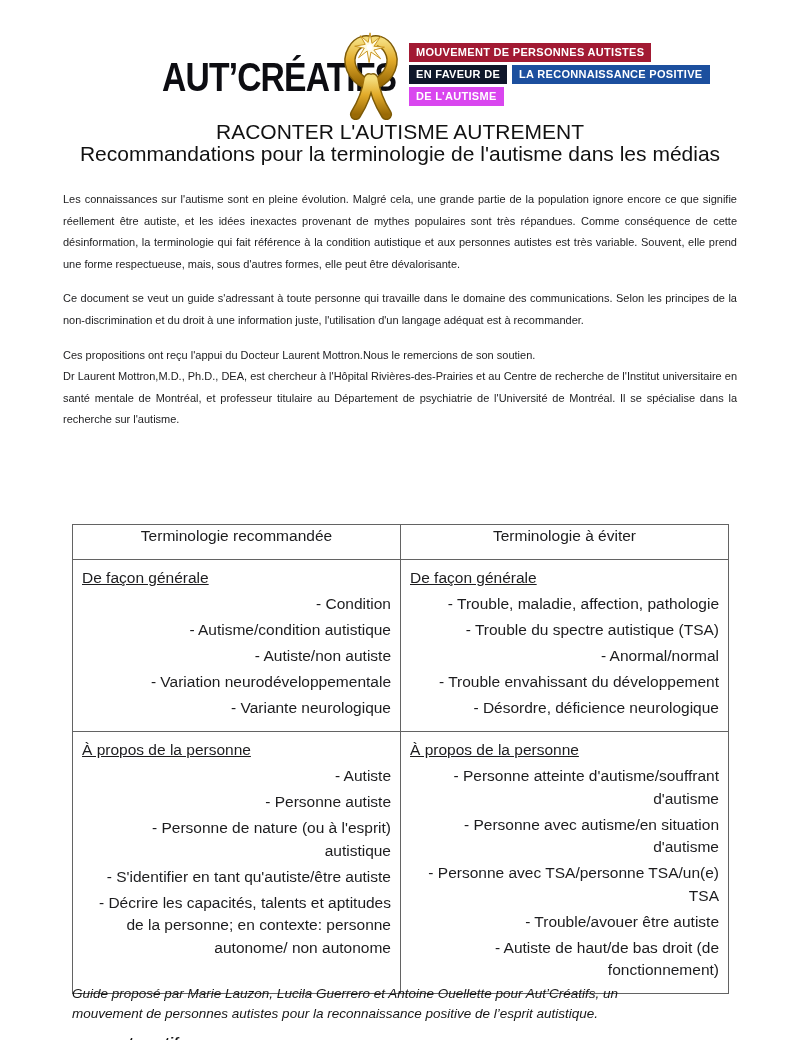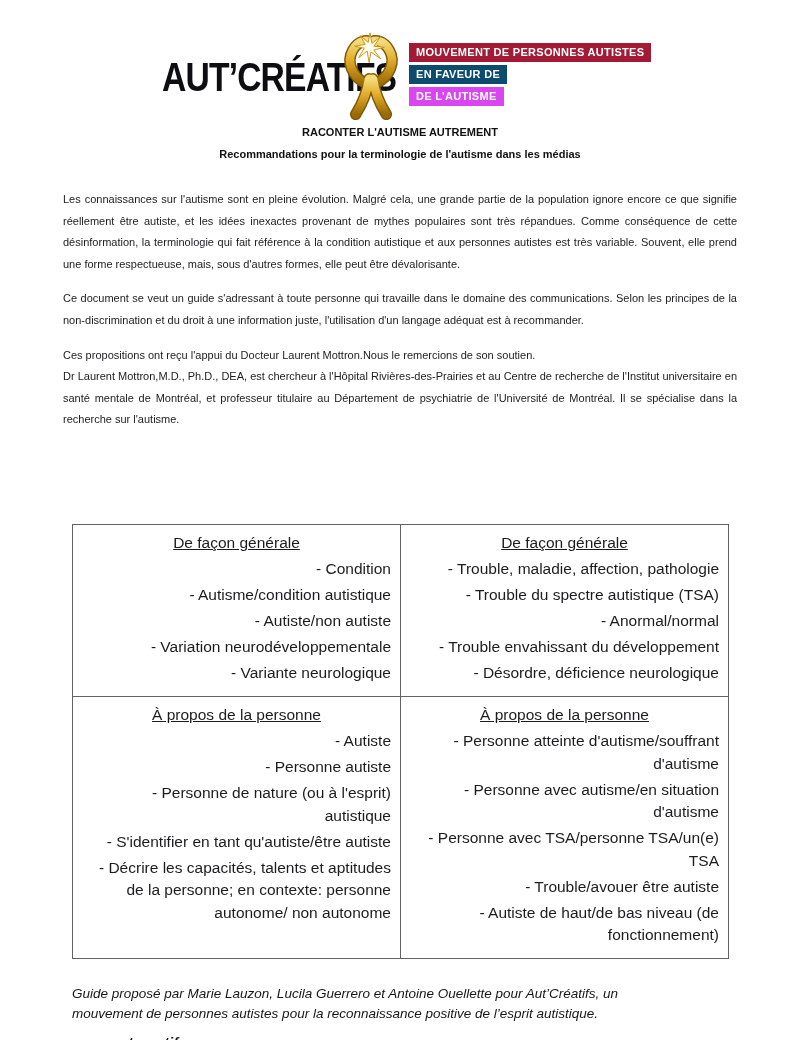--- a/index.html
+++ b/index.html
@@ -15,47 +15,47 @@
     transform:scaleX(0.82);transform-origin:left center;white-space:nowrap;
   }
   .logo-figure{position:absolute;left:333px;top:29px;width:76px;height:92px;}
   .badges{position:absolute;left:409px;top:43px;display:flex;flex-direction:column;gap:3px;align-items:flex-start;}
   .badge-row{display:flex;gap:5px;}
   .badge{
     color:#ffffff;font-size:11px;font-weight:bold;letter-spacing:.3px;
     height:19px;line-height:19px;padding:0 7px;white-space:nowrap;
   }
   .badge-red{background:#a21a33;}
-  .badge-green{background:#0c4a6e;}
+  .badge-green{background:#0f172a;}
   .badge-blue{background:#1c4f9e;}
   .badge-orange{background:#d946ef;}
   
   .title-block{position:absolute;left:0;right:0;top:121px;text-align:center;}
-  .title-line{font-size:11px;font-weight:bold;line-height:22px;color:#111;}
+  .title-line{font-size:21px;font-weight:normal;line-height:22px;color:#111;}
   
   .content{position:absolute;left:63px;top:189px;width:674px;}
   .content p{
     margin:0 0 13px 0;font-size:11px;line-height:21.6px;
     text-align:justify;color:#1c1c1e;
   }
   .content p.tight{margin-bottom:0;}
   
   .term-table{
     position:absolute;left:72px;top:524px;width:657px;
     border-collapse:collapse;table-layout:fixed;
   }
   .term-table th,.term-table td{
     border:1px solid #636363;font-weight:normal;font-size:15.5px;
     vertical-align:top;
   }
   .term-table th{height:30px;text-align:center;padding:2px 6px;color:#1c1c1e;}
   .term-table td{padding:5px 9px 8px 9px;color:#1c1c1e;}
   td.row-general{height:138px;}
   td.row-person{height:198px;}
-  .cell-heading{text-decoration:underline;margin:2px 0 4px 0;line-height:22px;text-align:center;}
+  .cell-heading{text-decoration:underline;margin:2px 0 4px 0;line-height:22px;}
   .cell-item{line-height:22.5px;margin:0 0 3.5px 0;text-align:right;}
   
   .footer{position:absolute;left:72px;top:984px;width:616px;font-style:italic;color:#161616;}
   .footer-credit{font-size:13.5px;line-height:19.5px;}
   .footer-site{font-size:15px;font-weight:bold;margin-top:11px;}
 </style>
 </head>
 <body>
 
 <div class="brand">AUT’CRÉATIFS</div>
@@ -96,40 +96,45 @@
     </g>
   </svg>
 </div>
 
 <div class="badges">
   <div class="badge-row">
     <span class="badge badge-red">MOUVEMENT DE PERSONNES AUTISTES</span>
   </div>
   <div class="badge-row">
     <span class="badge badge-green">EN FAVEUR DE</span>
+    <span class="badge badge-blue">LA RECONNAISSANCE POSITIVE</span>
   </div>
   <div class="badge-row">
     <span class="badge badge-orange">DE L’AUTISME</span>
   </div>
 </div>
 
 <div class="title-block">
   <div class="title-line">RACONTER L'AUTISME AUTREMENT</div>
   <div class="title-line">Recommandations pour la terminologie de l'autisme dans les médias</div>
 </div>
 
 <div class="content">
   <p>Les connaissances sur l'autisme sont en pleine évolution. Malgré cela, une grande partie de la population ignore encore ce que signifie réellement être autiste, et les idées inexactes provenant de mythes populaires sont très répandues. Comme conséquence de cette désinformation, la terminologie qui fait référence à la condition autistique et aux personnes autistes est très variable. Souvent, elle prend une forme respectueuse, mais, sous d'autres formes, elle peut être dévalorisante.</p>
   <p>Ce document se veut un guide s'adressant à toute personne qui travaille dans le domaine des communications. Selon les principes de la non-discrimination et du droit à une information juste, l'utilisation d'un langage adéquat est à recommander.</p>
   <p class="tight">Ces propositions ont reçu l'appui du Docteur Laurent Mottron.Nous le remercions de son soutien.</p>
   <p>Dr Laurent Mottron,M.D., Ph.D., DEA, est chercheur à l'Hôpital Rivières-des-Prairies et au Centre de recherche de l'Institut universitaire en santé mentale de Montréal, et professeur titulaire au Département de psychiatrie de l'Université de Montréal. Il se spécialise dans la recherche sur l'autisme.</p>
 </div>
 
 <table class="term-table">
   <tbody>
+      <tr>
+    <th>Terminologie recommandée</th>
+    <th>Terminologie à éviter</th>
+  </tr>
   <tr>
     <td class="row-general">
       <div class="cell-heading">De façon générale</div>
       <div class="cell-item">- Condition</div>
       <div class="cell-item">- Autisme/condition autistique</div>
       <div class="cell-item">- Autiste/non autiste</div>
       <div class="cell-item">- Variation neurodéveloppementale</div>
       <div class="cell-item">- Variante neurologique</div>
     </td>
     <td class="row-general">
@@ -149,21 +154,21 @@
       <div class="cell-item">- Personne de nature (ou à l'esprit) autistique</div>
       <div class="cell-item">- S'identifier en tant qu'autiste/être autiste</div>
       <div class="cell-item">- Décrire les capacités, talents et aptitudes de la personne; en contexte: personne autonome/ non autonome</div>
     </td>
     <td class="row-person">
       <div class="cell-heading">À propos de la personne</div>
       <div class="cell-item">- Personne atteinte d'autisme/souffrant d'autisme</div>
       <div class="cell-item">- Personne avec autisme/en situation d'autisme</div>
       <div class="cell-item">- Personne avec TSA/personne TSA/un(e) TSA</div>
       <div class="cell-item">- Trouble/avouer être autiste</div>
-      <div class="cell-item">- Autiste de haut/de bas niveau (de fonctionnement)</div>
+      <div class="cell-item">- Autiste de haut/de bas droit (de fonctionnement)</div>
     </td>
   </tr>
 </tbody>
   </table>
 
 <div class="footer">
   <div class="footer-credit">Guide proposé par Marie Lauzon, Lucila Guerrero et Antoine Ouellette pour Aut’Créatifs, un mouvement de personnes autistes pour la reconnaissance positive de l’esprit autistique.</div>
   <div class="footer-site">www.autcreatifs.com</div>
 </div>
 

